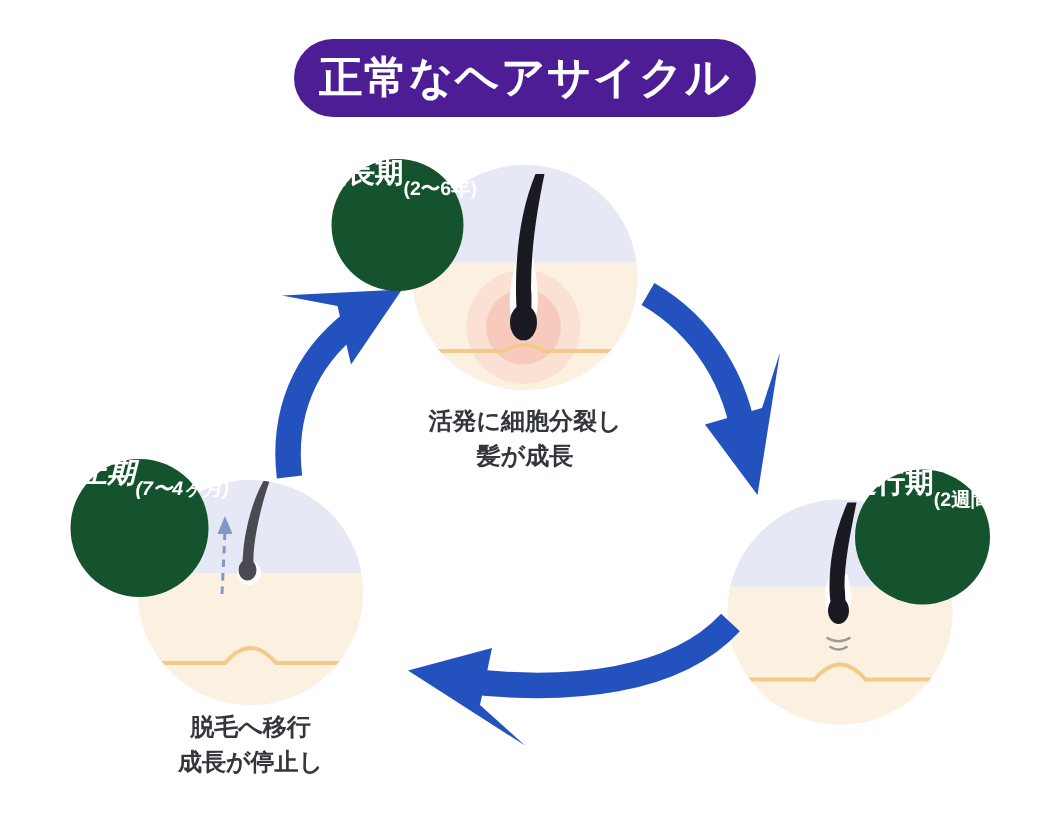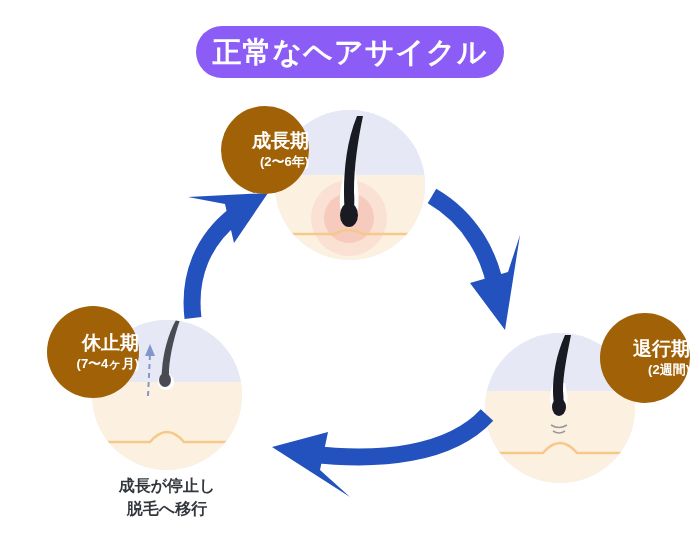--- a/index.html
+++ b/index.html
@@ -22,21 +22,21 @@
     height: 560px;
   }
 
   
   .title-pill {
     position: absolute;
     left: 196px;
     top: 26px;
     width: 308px;
     height: 52px;
-    background: #8b5cf6;
+    background: #4c1d95;
     border-radius: 26px;
     display: flex;
     align-items: center;
     justify-content: center;
     box-sizing: border-box;
   }
   .title-pill .title-text {
     color: #ffffff;
     font-size: 29px;
     font-weight: bold;
@@ -59,45 +59,45 @@
     position: absolute;
     left: 0; top: 0;
     width: 100%;
     height: 100%;
     display: block;
   }
 
   
   .stage-badge {
     position: absolute;
-    background: #a16207;
+    background: #14532d;
     border-radius: 50%;
     display: flex;
-    flex-direction: column;
-    align-items: flex-end;
+    flex-direction: row;
+    align-items: flex-start;
     justify-content: center;
     color: #ffffff;
     box-sizing: border-box;
     z-index: 5;
   }
   .badge-top   { left: 221px; top: 106px; width: 88px; height: 88px; }
-  .badge-right { left: 600px; top: 313px; width: 90px; height: 90px; }
-  .badge-left  { left: 47px;  top: 306px; width: 92px; height: 92px; }
+  .badge-right { left: 570px; top: 313px; width: 90px; height: 90px; }
+  .badge-left  { left: 47px;  top: 306px; width: 92px; height: 92px; font-style: italic; }
 
   .badge-name {
     font-size: 19px;
     font-weight: bold;
     line-height: 1.1;
     white-space: nowrap;
   }
   .badge-duration {
     font-size: 13px;
     font-weight: bold;
     line-height: 1.2;
-    margin-top: 2px;
+    margin-top: 12px;
     white-space: nowrap;
   }
 
   
   .caption {
     position: absolute;
     text-align: center;
     font-size: 16px;
     font-weight: bold;
     line-height: 1.45;
@@ -158,20 +158,24 @@
       <path d="M70,60 C63,86 62,104 74,118 C86,104 85,86 80,60 Z" fill="#FFFFFF"></path>
 
       <path d="M82,6 C72,30 69,58 69,82 C69,98 70,106 74,112 C79,105 80,96 79,82 C79,56 83,30 88,6 Z" fill="#1A1A22"></path>
       <ellipse cx="74" cy="105" rx="9" ry="12" fill="#1A1A22"></ellipse>
     </svg>
   </div>
   <div class="stage-badge badge-top">
     <span class="badge-name">成長期</span>
     <span class="badge-duration">(2〜6年)</span>
   </div>
+  <div class="caption caption-center">
+    <div>活発に細胞分裂し</div>
+    <div>髪が成長</div>
+  </div>
 
   <div class="stage-circle circle-right">
     <svg class="stage-svg" viewBox="0 0 150 150" xmlns="http://www.w3.org/2000/svg">
       <rect x="0" y="0" width="150" height="58" fill="#E6E9F5"></rect>
       <rect x="0" y="58" width="150" height="92" fill="#FCF1E1"></rect>
 
       <path d="M2,120 L58,120 Q75,100 92,120 L148,120" stroke="#F5C98A" stroke-width="2.6" fill="none" stroke-linecap="round"></path>
 
       <path d="M68,50 C63,66 64,76 74,84 C84,76 84,66 80,50 Z" fill="#FFFFFF"></path>
 
@@ -203,17 +207,17 @@
 
       <path d="M84,0 C76,14 71,34 70,50 C69,58 70,62 73,65 C77,61 77,56 77,50 C78,34 83,14 88,0 Z" fill="#4a4a52"></path>
       <ellipse cx="73" cy="60" rx="6" ry="7" fill="#4a4a52"></ellipse>
     </svg>
   </div>
   <div class="stage-badge badge-left">
     <span class="badge-name">休止期</span>
     <span class="badge-duration">(7〜4ヶ月)</span>
   </div>
   <div class="caption caption-left">
+    <div>脱毛へ移行</div>
     <div>成長が停止し</div>
-    <div>脱毛へ移行</div>
   </div>
 
 </div>
 
 </body></html>

